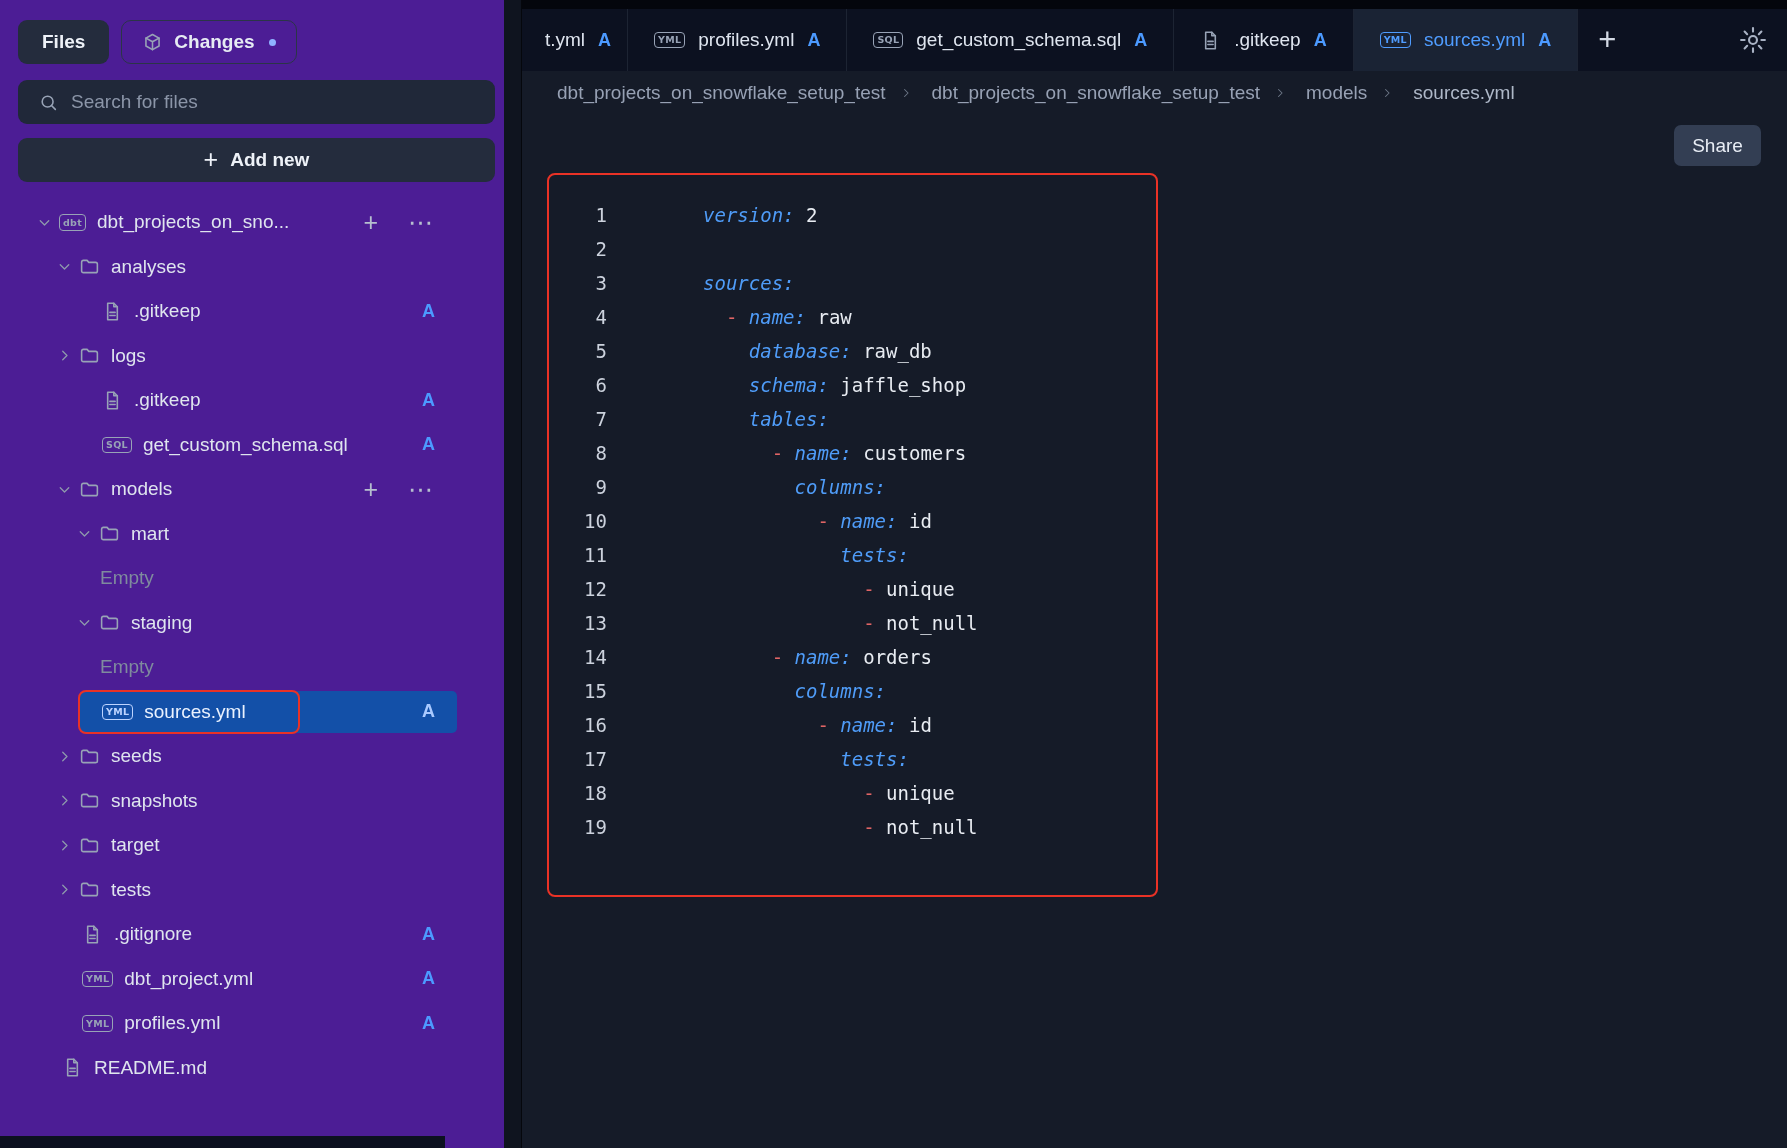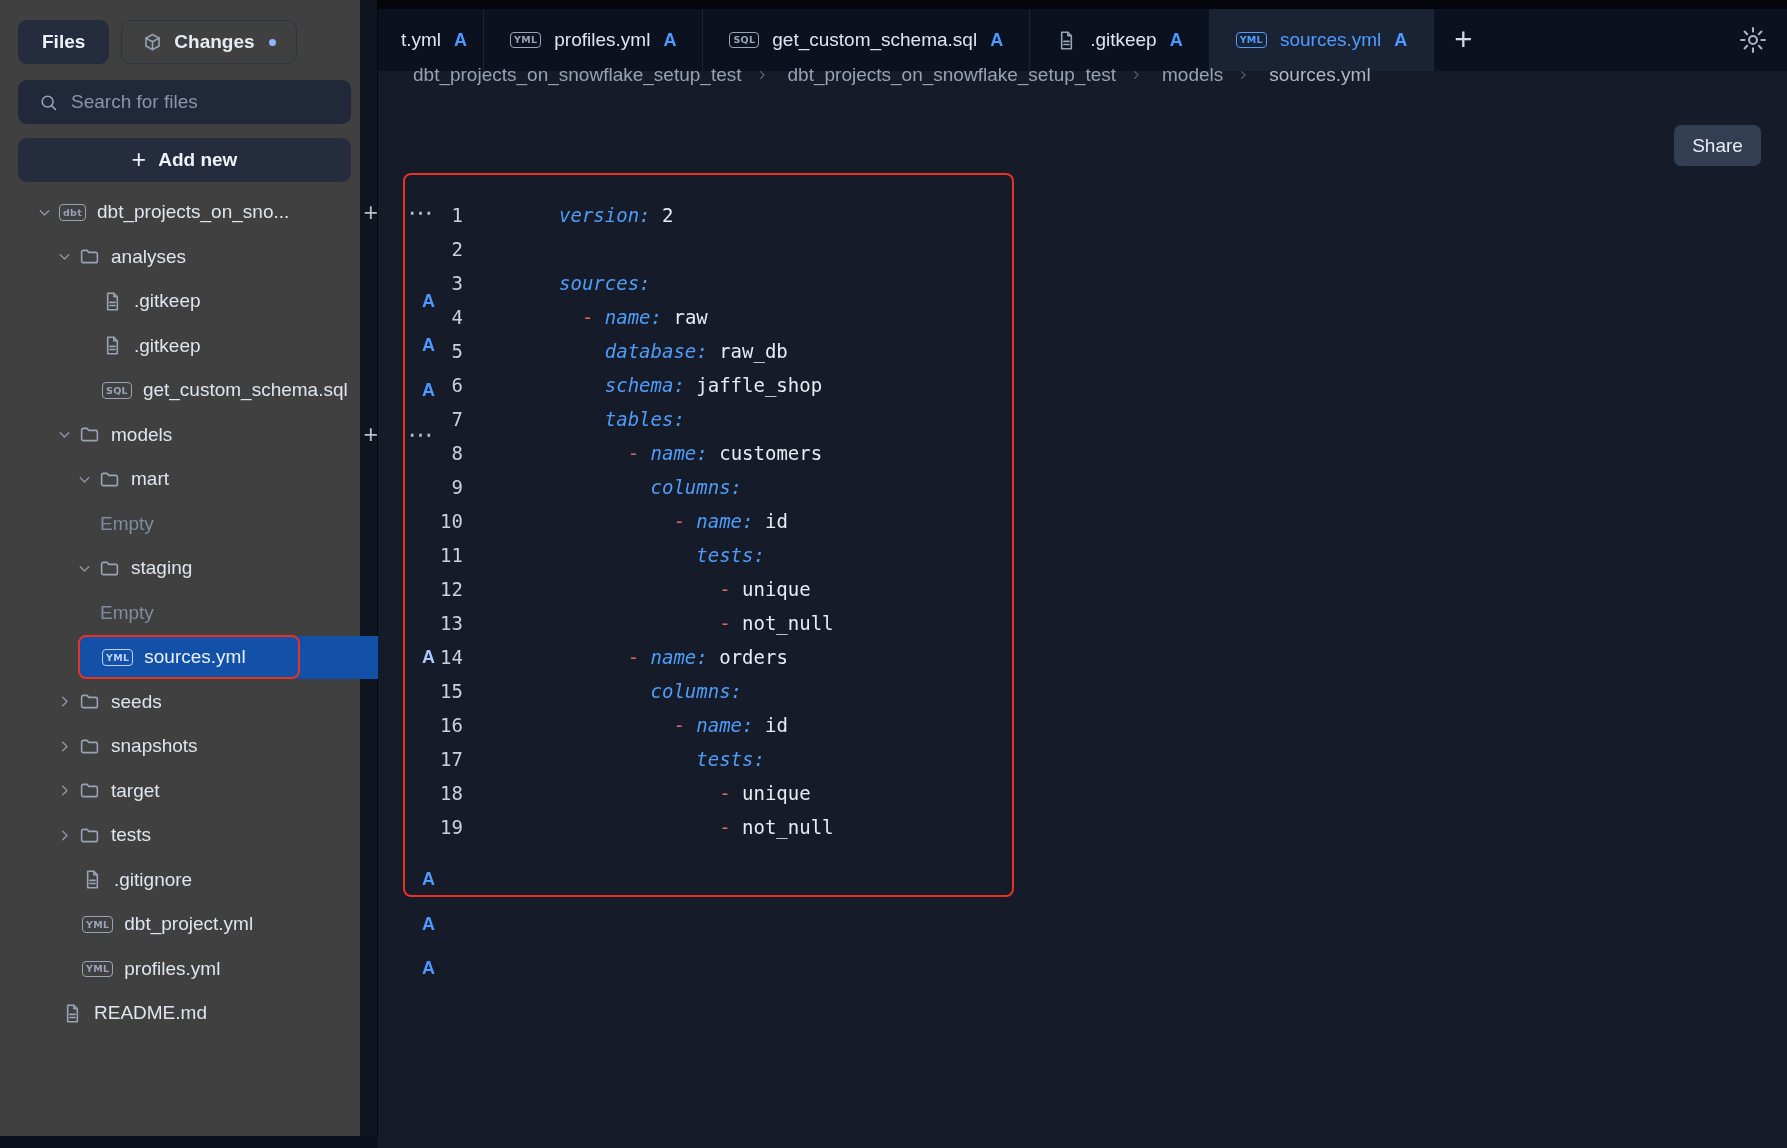--- a/index.html
+++ b/index.html
@@ -1,35 +1,35 @@
 <!DOCTYPE html>
 <html><head>
 <meta charset="utf-8">
 <style>
   * { margin:0; padding:0; box-sizing:border-box; }
   html,body { width:1787px; height:1148px; overflow:hidden; background:#151b28;
     font-family:"Liberation Sans",sans-serif; color:#e6ebf3; }
   .app { position:relative; width:1787px; height:1148px; display:flex; }
 
   
-  .sidebar { position:relative; width:378px; height:100%; background:#404040; flex:none; border-right:1px solid #05070c; }
+  .sidebar { position:relative; width:522px; height:100%; background:#4c1d95; flex:none; border-right:1px solid #05070c; }
   .sidebar-gutter { position:absolute; top:0; right:0; width:17px; height:100%; background:#0f141f; }
   .side-bottom { position:absolute; bottom:0; left:0; width:445px; height:12px; background:#0c1120; }
   .side-top { padding:20px 18px 0 18px; }
   .row1 { display:flex; gap:12px; margin-bottom:16px; align-items:center; }
   .btn-files { background:#242c3d; border:none; border-radius:9px; padding:11px 24px; font-size:19px; font-weight:600; color:#eef2f8; cursor:pointer; font-family:inherit; }
   .btn-changes { display:flex; align-items:center; gap:11px; border:1px solid #2b3547; border-radius:10px; padding:10px 20px; font-size:19px; font-weight:600; color:#e6ebf3; background:transparent; cursor:pointer; font-family:inherit; }
   .changes-dot { width:7px; height:7px; border-radius:50%; background:#8fb3ff; margin-left:3px; }
   .search { display:flex; align-items:center; gap:12px; background:#202839; border-radius:9px; height:44px; padding:0 20px; margin-right:8px; color:#8b95a8; }
   .search input { flex:1; background:transparent; border:none; outline:none; color:#e6ebf3; font-size:19px; font-family:inherit; }
   .search input::placeholder { color:#8b95a8; }
   .add-new { display:flex; align-items:center; justify-content:center; gap:12px; background:#242c3d; border-radius:9px; height:44px; margin:14px 8px 0 0; font-size:19px; font-weight:600; color:#eef2f8; cursor:pointer; }
   .add-new .plus-glyph { font-size:25px; font-weight:400; margin-top:-2px; }
 
-  .tree { margin-top:8px; font-size:19px; }
+  .tree { margin-top:18px; font-size:19px; }
   .tree-row { position:relative; height:44.5px; display:flex; align-items:center; width:439px; cursor:pointer; }
   .tree-row > * { position:relative; z-index:1; }
   .tree-row .sel-bg { position:absolute; z-index:0; left:62px; right:0; top:1px; bottom:1px; background:#1350a8; border-radius:5px; }
   .tree-row .ann-ring { position:absolute; z-index:3; left:60px; top:0; width:222px; height:44px; border:2.5px solid #e93226; border-radius:8px; pointer-events:none; }
   .tree-label { margin-left:11px; color:#dfe5ee; white-space:nowrap; }
   .tree-row.selected .tree-label { color:#eaf2ff; }
   .tree-row.selected .icon, .tree-row.selected .file-badge { color:#bcd3ff; }
   .tree-row.empty-row .tree-label { color:#7f8b9e; margin-left:0; }
   .a-badge { margin-left:auto; margin-right:22px; color:#4c9aff; font-size:18px; font-weight:600; }
   .tree-row.selected .a-badge { color:#a9c9ff; }
@@ -48,21 +48,21 @@
   .tab { display:flex; align-items:center; gap:13px; padding:0 26px; font-size:19px; color:#dfe5ef; border-right:1px solid #1d2433; cursor:pointer; white-space:nowrap; }
   .tab .a-badge { margin:0; }
   .tab.partial { width:106px; overflow:hidden; justify-content:flex-end; padding:0 16px 0 0; }
   .tab.active { background:#1a2334; color:#4f9cff; }
   .tab.active .icon, .tab.active .file-badge { color:#4f9cff; }
   .tab-plus { width:58px; display:flex; align-items:center; justify-content:center; font-size:31px; font-weight:300; color:#d3d9e4; cursor:pointer; }
   .tab-spacer { flex:1; }
   .gear-btn { display:flex; align-items:center; padding:0 20px; color:#a9b2c4; cursor:pointer; }
   .gear-btn .icon { width:28px; height:28px; color:#a9b2c4; }
 
-  .breadcrumb { position:absolute; top:64px; left:35px; display:flex; align-items:center; gap:13px; font-size:19px; color:#97a1b4; }
+  .breadcrumb { position:absolute; top:82px; left:35px; display:flex; align-items:center; gap:13px; font-size:19px; color:#97a1b4; }
   .breadcrumb .crumb { cursor:pointer; }
   .breadcrumb .crumb:last-child { color:#aeb8c8; }
   .breadcrumb .sep { width:14px; height:14px; color:#6d7787; }
   .share-btn { position:absolute; top:125px; right:26px; width:87px; height:41px; background:#333e53; border:none; border-radius:7px; color:#e8edf5; font-size:19px; font-family:inherit; cursor:pointer; }
 
   
   .code-box { position:absolute; left:25px; top:173px; width:611px; height:724px; border:2.5px solid #e93226; border-radius:8px; padding-top:23px; overflow:hidden; }
   .code-line { display:flex; height:34px; align-items:center; font-family:"DejaVu Sans Mono",monospace; font-size:19px; }
   .ln { width:58px; text-align:right; color:#ccd2dd; flex:none; }
   .code-text { margin-left:96px; white-space:pre; }
@@ -134,20 +134,33 @@
           <div class="tree-row" style="padding-left: 84px;">
             <span class="icon">
               <svg viewBox="0 0 24 24">
                 <path d="M6.5 2.5h7l4 4v15h-11z"></path>
                 <path d="M13.5 2.5v4h4"></path>
                 <path d="M9 13h6M9 16.5h6"></path>
               </svg>
             </span>
             <span class="tree-label">.gitkeep</span>
             <span class="a-badge">A</span>
+          </div>
+          <div class="tree-row" style="padding-left: 38px;">
+            <span class="icon chev">
+              <svg viewBox="0 0 24 24">
+                <path d="M9.5 6l6 6-6 6"></path>
+              </svg>
+            </span>
+            <span class="icon">
+              <svg viewBox="0 0 24 24">
+                <path d="M3 7a2 2 0 0 1 2-2h4.2l2 2.3H19a2 2 0 0 1 2 2V17a2 2 0 0 1-2 2H5a2 2 0 0 1-2-2z"></path>
+              </svg>
+            </span>
+            <span class="tree-label">logs</span>
           </div>
           <div class="tree-row" style="padding-left: 84px;">
             <span class="icon">
               <svg viewBox="0 0 24 24">
                 <path d="M6.5 2.5h7l4 4v15h-11z"></path>
                 <path d="M13.5 2.5v4h4"></path>
                 <path d="M9 13h6M9 16.5h6"></path>
               </svg>
             </span>
             <span class="tree-label">.gitkeep</span>

